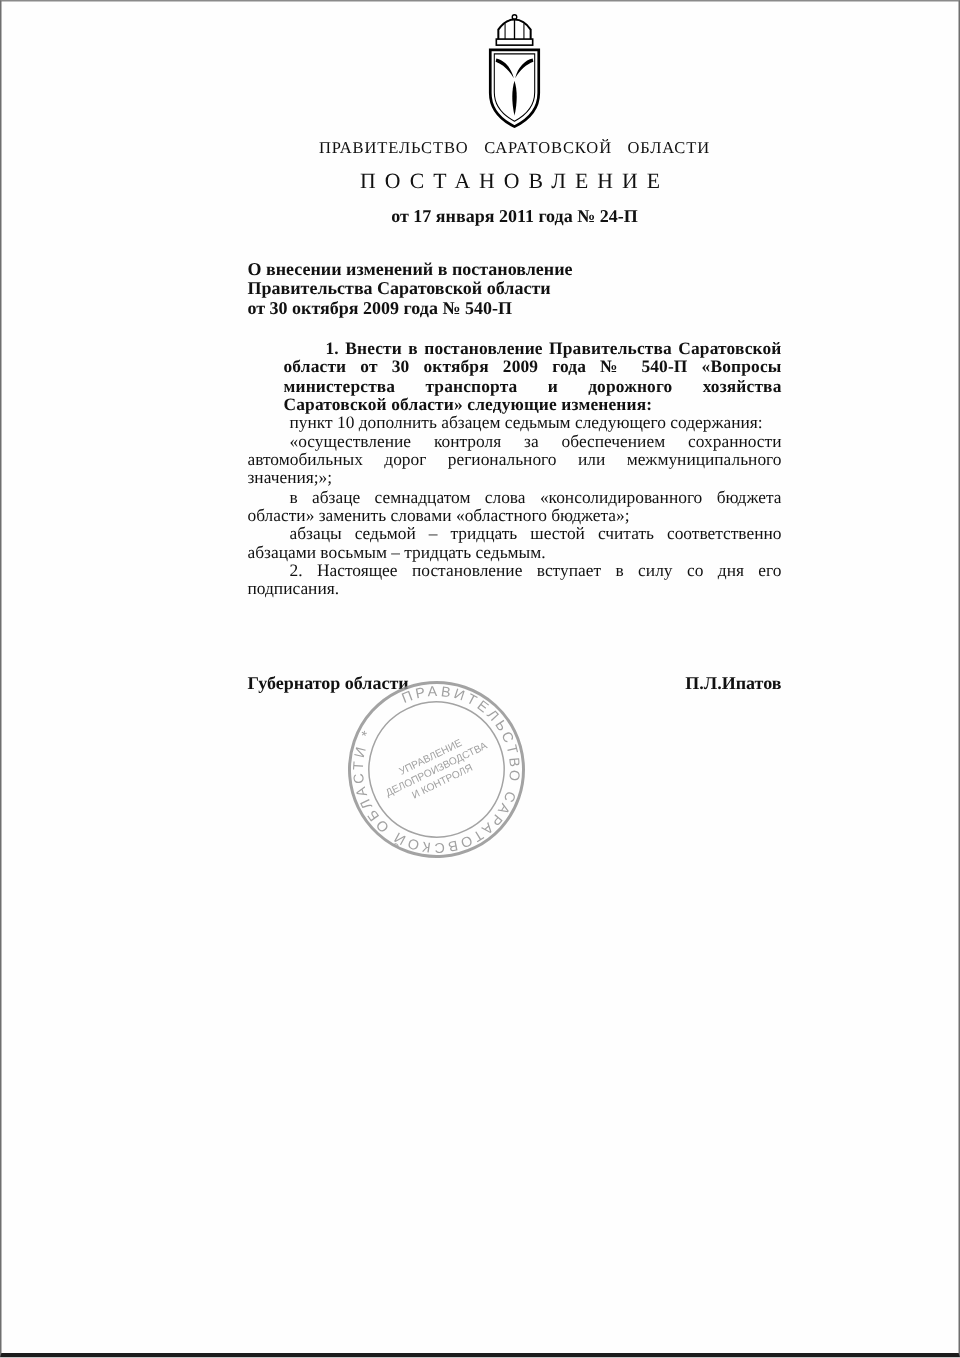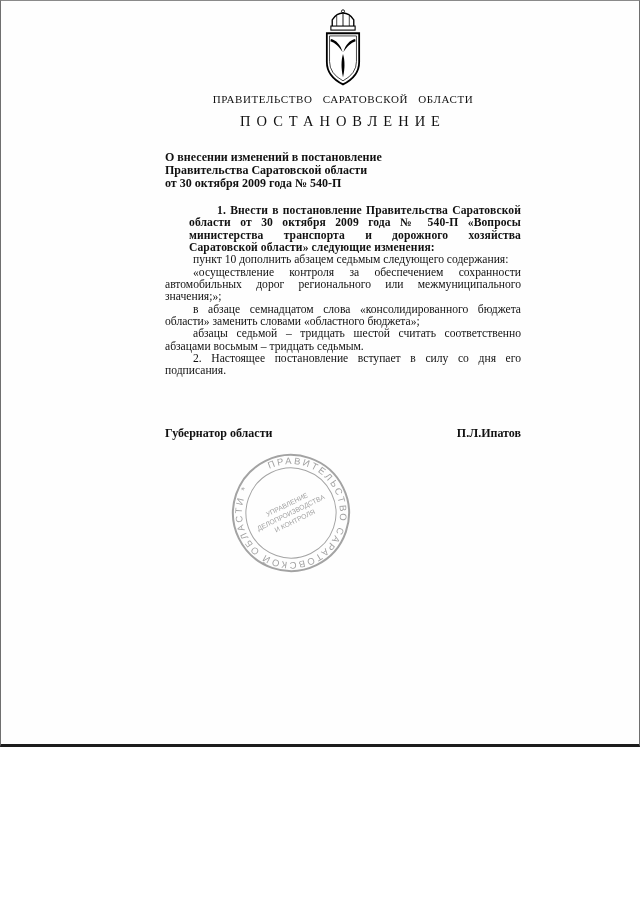--- a/index.html
+++ b/index.html
@@ -1,18 +1,18 @@
 <!DOCTYPE html>
 <html><head>
 <meta charset="utf-8">
 <style>
   html,body { margin:0; padding:0; background:#ffffff; }
   .page {
     position:relative;
-    width:640px; height:747px;
+    width:640px; height:905px;
     box-sizing:border-box;
     background:#fefefe;
     color:#111;
     font-family:"Liberation Serif", serif;
     border-left:1px solid #6f6f6f;
     border-right:1px solid #6f6f6f;
     border-top:1px solid #8a8a8a;
     border-bottom:3px solid #1c1c1c;
     overflow:hidden;
   }
@@ -76,20 +76,21 @@
 
       <path d="M16.5,33.5 C22,34.5 27.5,40 29.5,48 C26,42 21,37.5 16,35.8 Z" fill="#000"></path>
       <path d="M43.5,33.5 C38,34.5 32.5,40 30.5,48 C34,42 39,37.5 44,35.8 Z" fill="#000"></path>
       <path d="M30,50 C32.2,57 32.2,66 30,76 C27.8,66 27.8,57 30,50 Z" fill="#000"></path>
     </svg>
 
     <div class="org-name">ПРАВИТЕЛЬСТВО САРАТОВСКОЙ ОБЛАСТИ</div>
 
     <div class="doc-type">ПОСТАНОВЛЕНИЕ</div>
 
+    <div class="date-line">от 17 января 2011 года № 24-П</div>
 
 
     <div class="subject">
       <div>О внесении изменений в постановление</div>
       <div>Правительства Саратовской области</div>
       <div>от 30 октября 2009 года № 540-П</div>
     </div>
 
     <div class="body-block">
       <p class="bold">1. Внести в постановление Правительства Саратовской области от 30 октября 2009 года № 540-П «Вопросы министерства транспорта и дорожного хозяйства Саратовской области» следующие изменения:</p>

